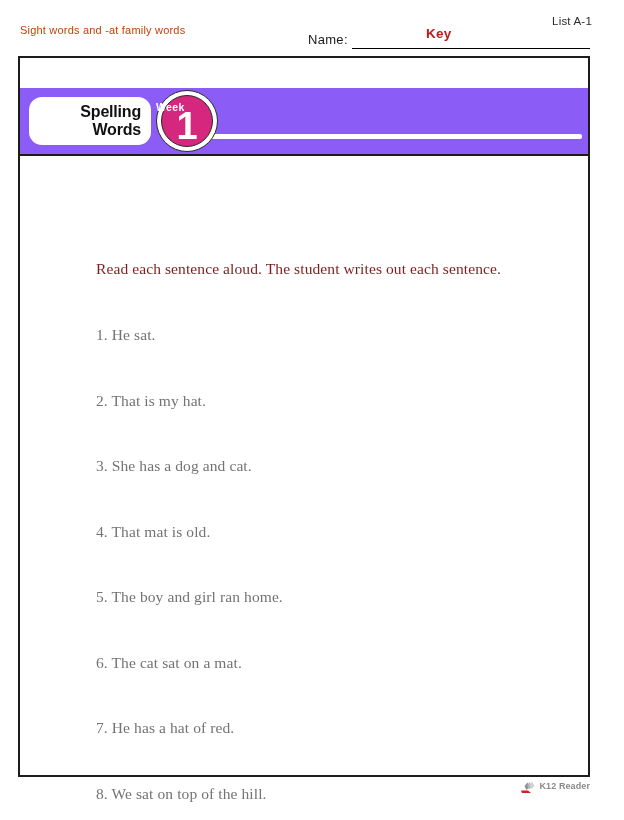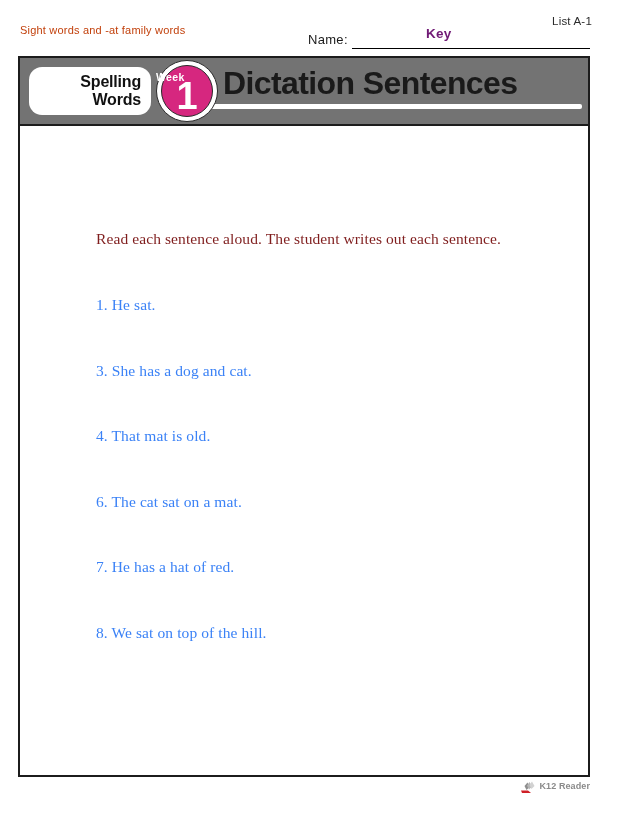--- a/index.html
+++ b/index.html
@@ -58,43 +58,44 @@
     width: 238px;
     height: 0;
     border-bottom: 1.4px solid #000000;
   }
   .key-answer {
     position: absolute;
     left: 118px;
     top: -6px;
     font-size: 13.5px;
     font-weight: bold;
-    color: #701a75;
+    color: #b91c1c;
     letter-spacing: 0.3px;
   }
 
   
   .sheet {
     position: absolute;
     left: 18px;
     top: 56px;
     width: 572px;
     height: 721px;
     border: 2.5px solid #1c1c1c;
     box-sizing: border-box;
     background: #ffffff;
   }
 
   
   .banner {
     position: relative;
     height: 66px;
-    background: #737373;
+    background: #8b5cf6;
     border-bottom: 2.5px solid #1c1c1c;
     overflow: hidden;
+    margin-top: 30px;
   }
 
   .banner-stripe {
     position: absolute;
     left: 175px;
     right: 6px;
     top: 46px;
     height: 5px;
     background: #ffffff;
     border-radius: 2px;
@@ -208,21 +209,21 @@
     position: absolute;
     left: 76px;
     top: 170px;
     right: 30px;
     margin: 0;
     padding: 0;
     list-style: none;
   }
   .sentence-item {
     font-size: 15.5px;
-    color: #3b82f6;
+    color: #737373;
     height: 65.5px;
     letter-spacing: 0.1px;
     white-space: nowrap;
   }
 
   
   .footer {
     position: absolute;
     left: 18px;
     top: 784px;
@@ -280,30 +281,31 @@
       <span>Words</span>
     </div>
 
     <div class="week-badge">
       <div class="ring-outer"></div>
       <div class="ring-inner"></div>
       <div class="week-word">Week</div>
       <div class="week-num">1</div>
     </div>
 
-    <div class="banner-title">Dictation Sentences</div>
   </div>
 
   <div class="body-area">
     <div class="instructions">Read each sentence aloud. The student writes out each sentence.</div>
 
     <ul class="sentence-list">
       <li class="sentence-item">1. He sat.</li>
+      <li class="sentence-item">2. That is my hat.</li>
       <li class="sentence-item">3. She has a dog and cat.</li>
       <li class="sentence-item">4. That mat is old.</li>
+      <li class="sentence-item">5. The boy and girl ran home.</li>
       <li class="sentence-item">6. The cat sat on a mat.</li>
       <li class="sentence-item">7. He has a hat of red.</li>
       <li class="sentence-item">8. We sat on top of the hill.</li>
     </ul>
   </div>
 </div>
 
 <div class="footer">
   <div class="brand">
     <svg class="brand-mark" viewBox="0 0 34 26">

